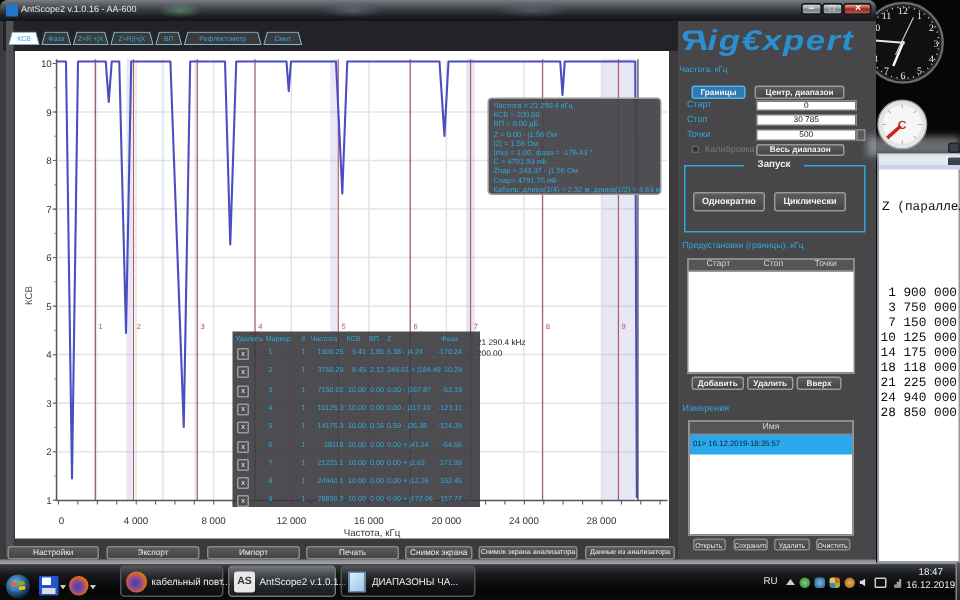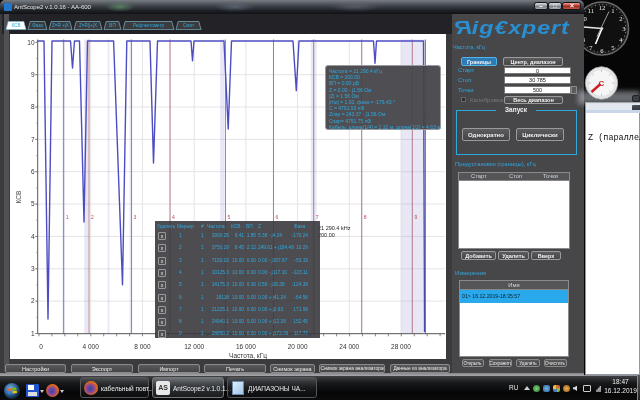--- a/index.html
+++ b/index.html
@@ -102,20 +102,29 @@
     </g>
   </svg>
 </div>
 
 <div class="abs" id="notepad">
   <div class="abs" id="np-title"></div>
   <div class="abs" style="left:46px; top:2px; width:9px; height:7px; background:#3a3f46; border-radius:1px;"></div>
   <div class="abs" id="np-menu"></div>
   <div class="abs" id="np-menu2"></div>
   <div class="abs" id="np-text">Z (параллел</div>
+  <div class="abs" id="np-nums"> 1 900 000
+ 3 750 000
+ 7 150 000
+10 125 000
+14 175 000
+18 118 000
+21 225 000
+24 940 000
+28 850 000</div>
 </div>
 
 <div class="abs" id="app">
   <div class="abs" id="titlebar"></div>
   <div class="abs" id="title-icon"></div>
   <div class="abs" id="title-text">AntScope2 v.1.0.16 - AA-600</div>
   <div class="abs" style="left:105px; top:2px; width:30px; height:10px; background:radial-gradient(ellipse, rgba(120,200,130,0.45), rgba(120,200,130,0) 70%);"></div>
   <div class="abs" style="left:215px; top:2px; width:40px; height:10px; background:radial-gradient(ellipse, rgba(140,160,190,0.35), rgba(140,160,190,0) 70%);"></div>
   <div class="abs" style="left:330px; top:2px; width:50px; height:10px; background:radial-gradient(ellipse, rgba(150,150,160,0.3), rgba(150,150,160,0) 70%);"></div>
   <div class="abs cap" id="cap-min" style="left:534px; width:14px;">

